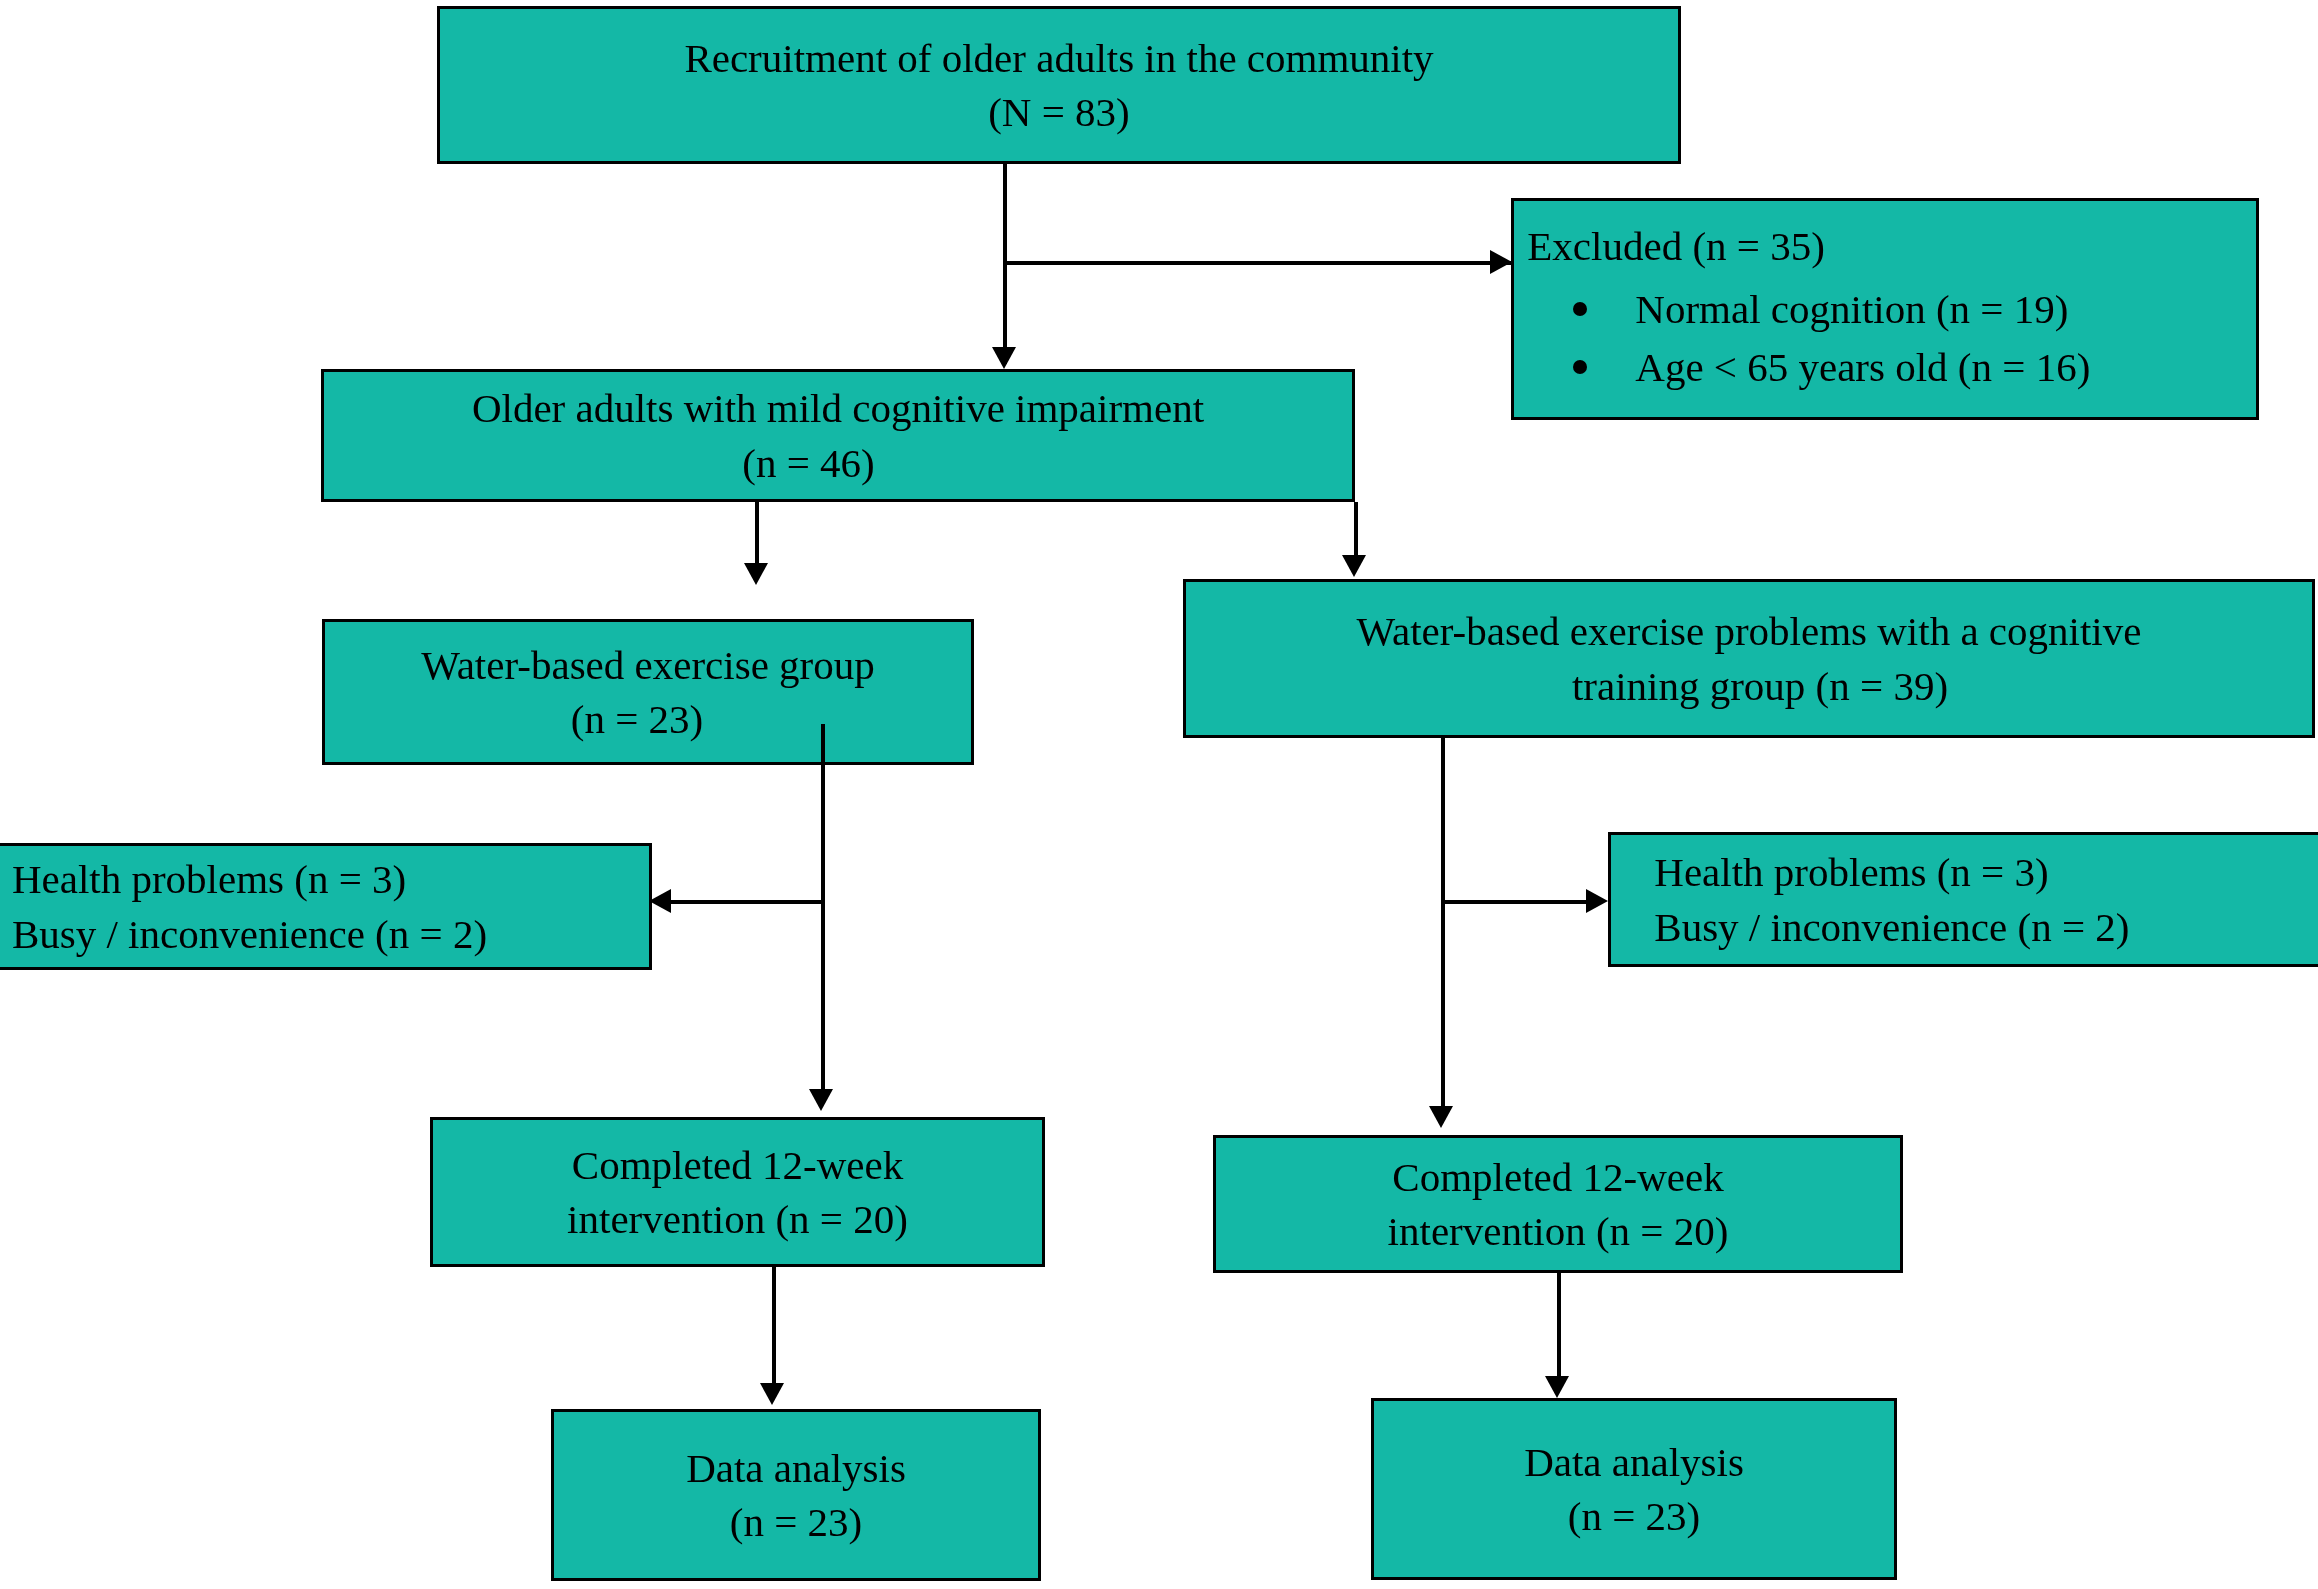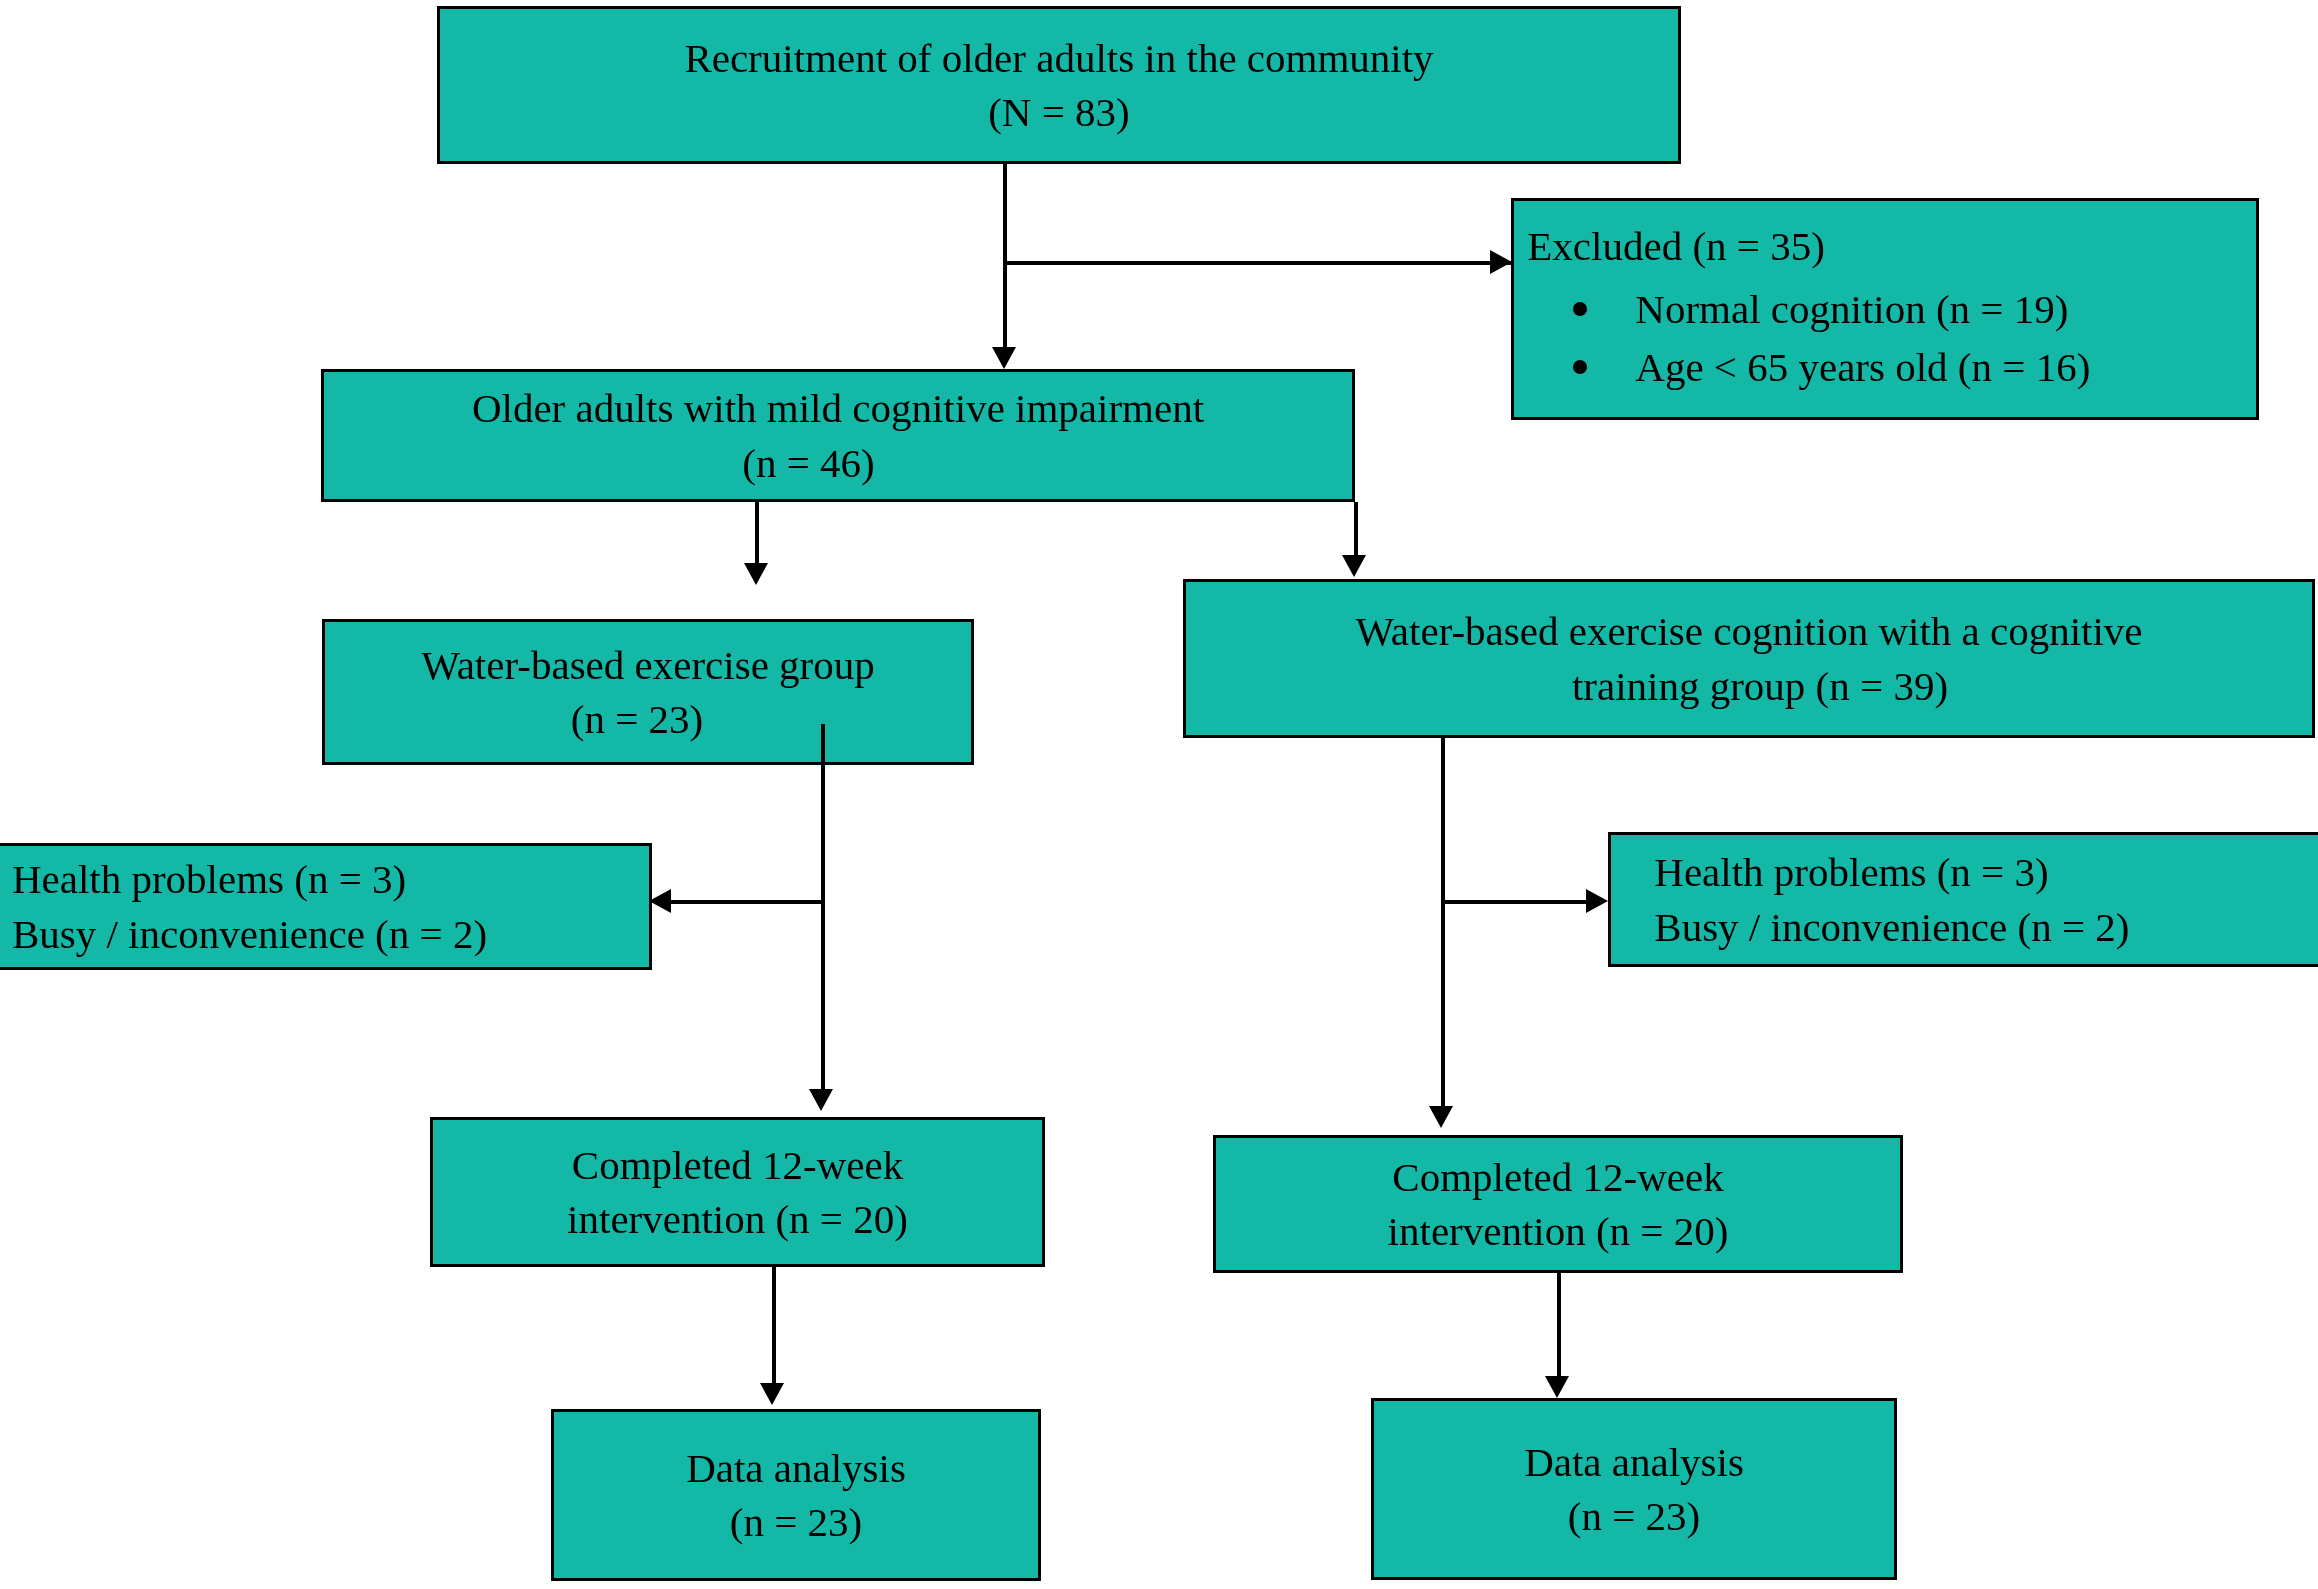--- a/index.html
+++ b/index.html
@@ -131,21 +131,21 @@
 
   <div class="vline" style="left:1354px; top:502px; height:59px;"></div>
   <div class="arrow-down" style="left:1342px; top:555px;"></div>
 
   <div class="node center" style="left:322px; top:619px; width:652px; height:146px;text-align:right;">
     <span class="ln">Water-based exercise group</span>
     <span class="ln" style="margin-left:-22px;">(n = 23)</span>
   </div>
 
   <div class="node center" style="left:1183px; top:579px; width:1132px; height:159px;">
-    <span class="ln">Water-based exercise cognition with a cognitive</span>
+    <span class="ln">Water-based exercise problems with a cognitive</span>
     <span class="ln" style="margin-left:22px;">training group (n = 39)</span>
   </div>
 
   <div class="vline" style="left:821px; top:724px; height:370px;"></div>
   <div class="arrow-down" style="left:809px; top:1089px;"></div>
 
   <div class="hline" style="left:670px; top:900px; width:152px;"></div>
   <div class="arrow-left" style="left:649px; top:889px;"></div>
 
   <div class="vline" style="left:1441px; top:738px; height:374px;"></div>

